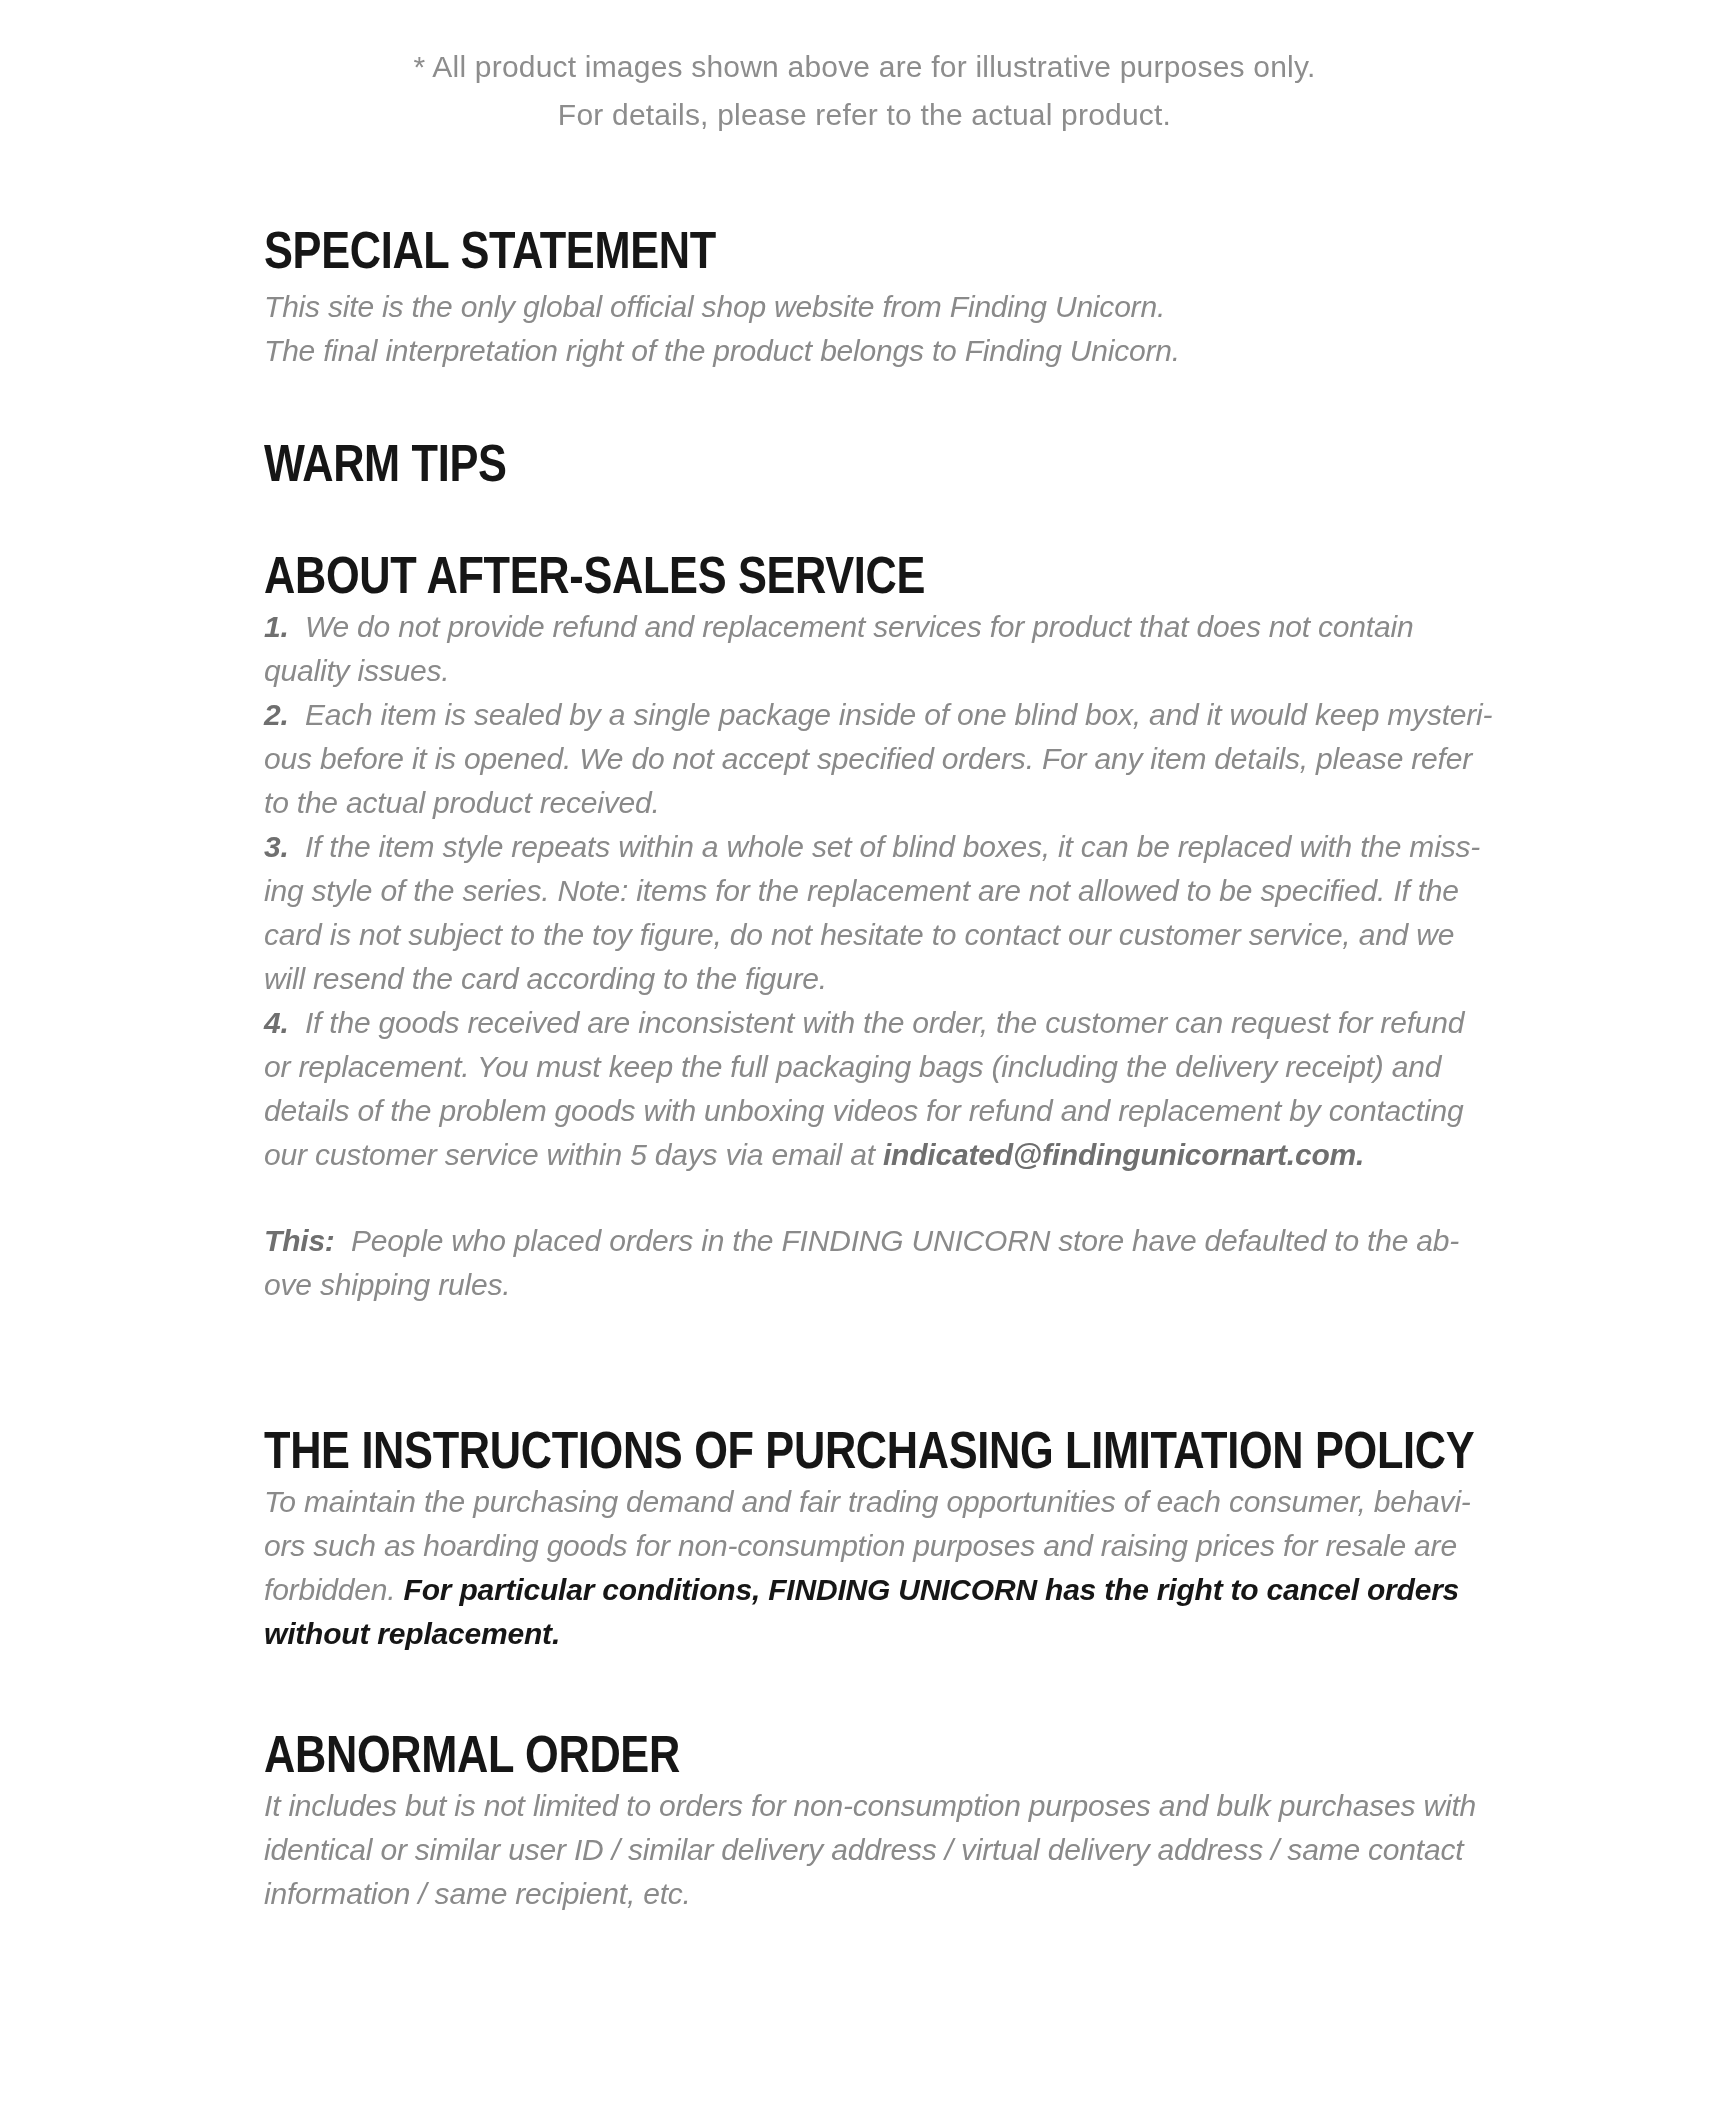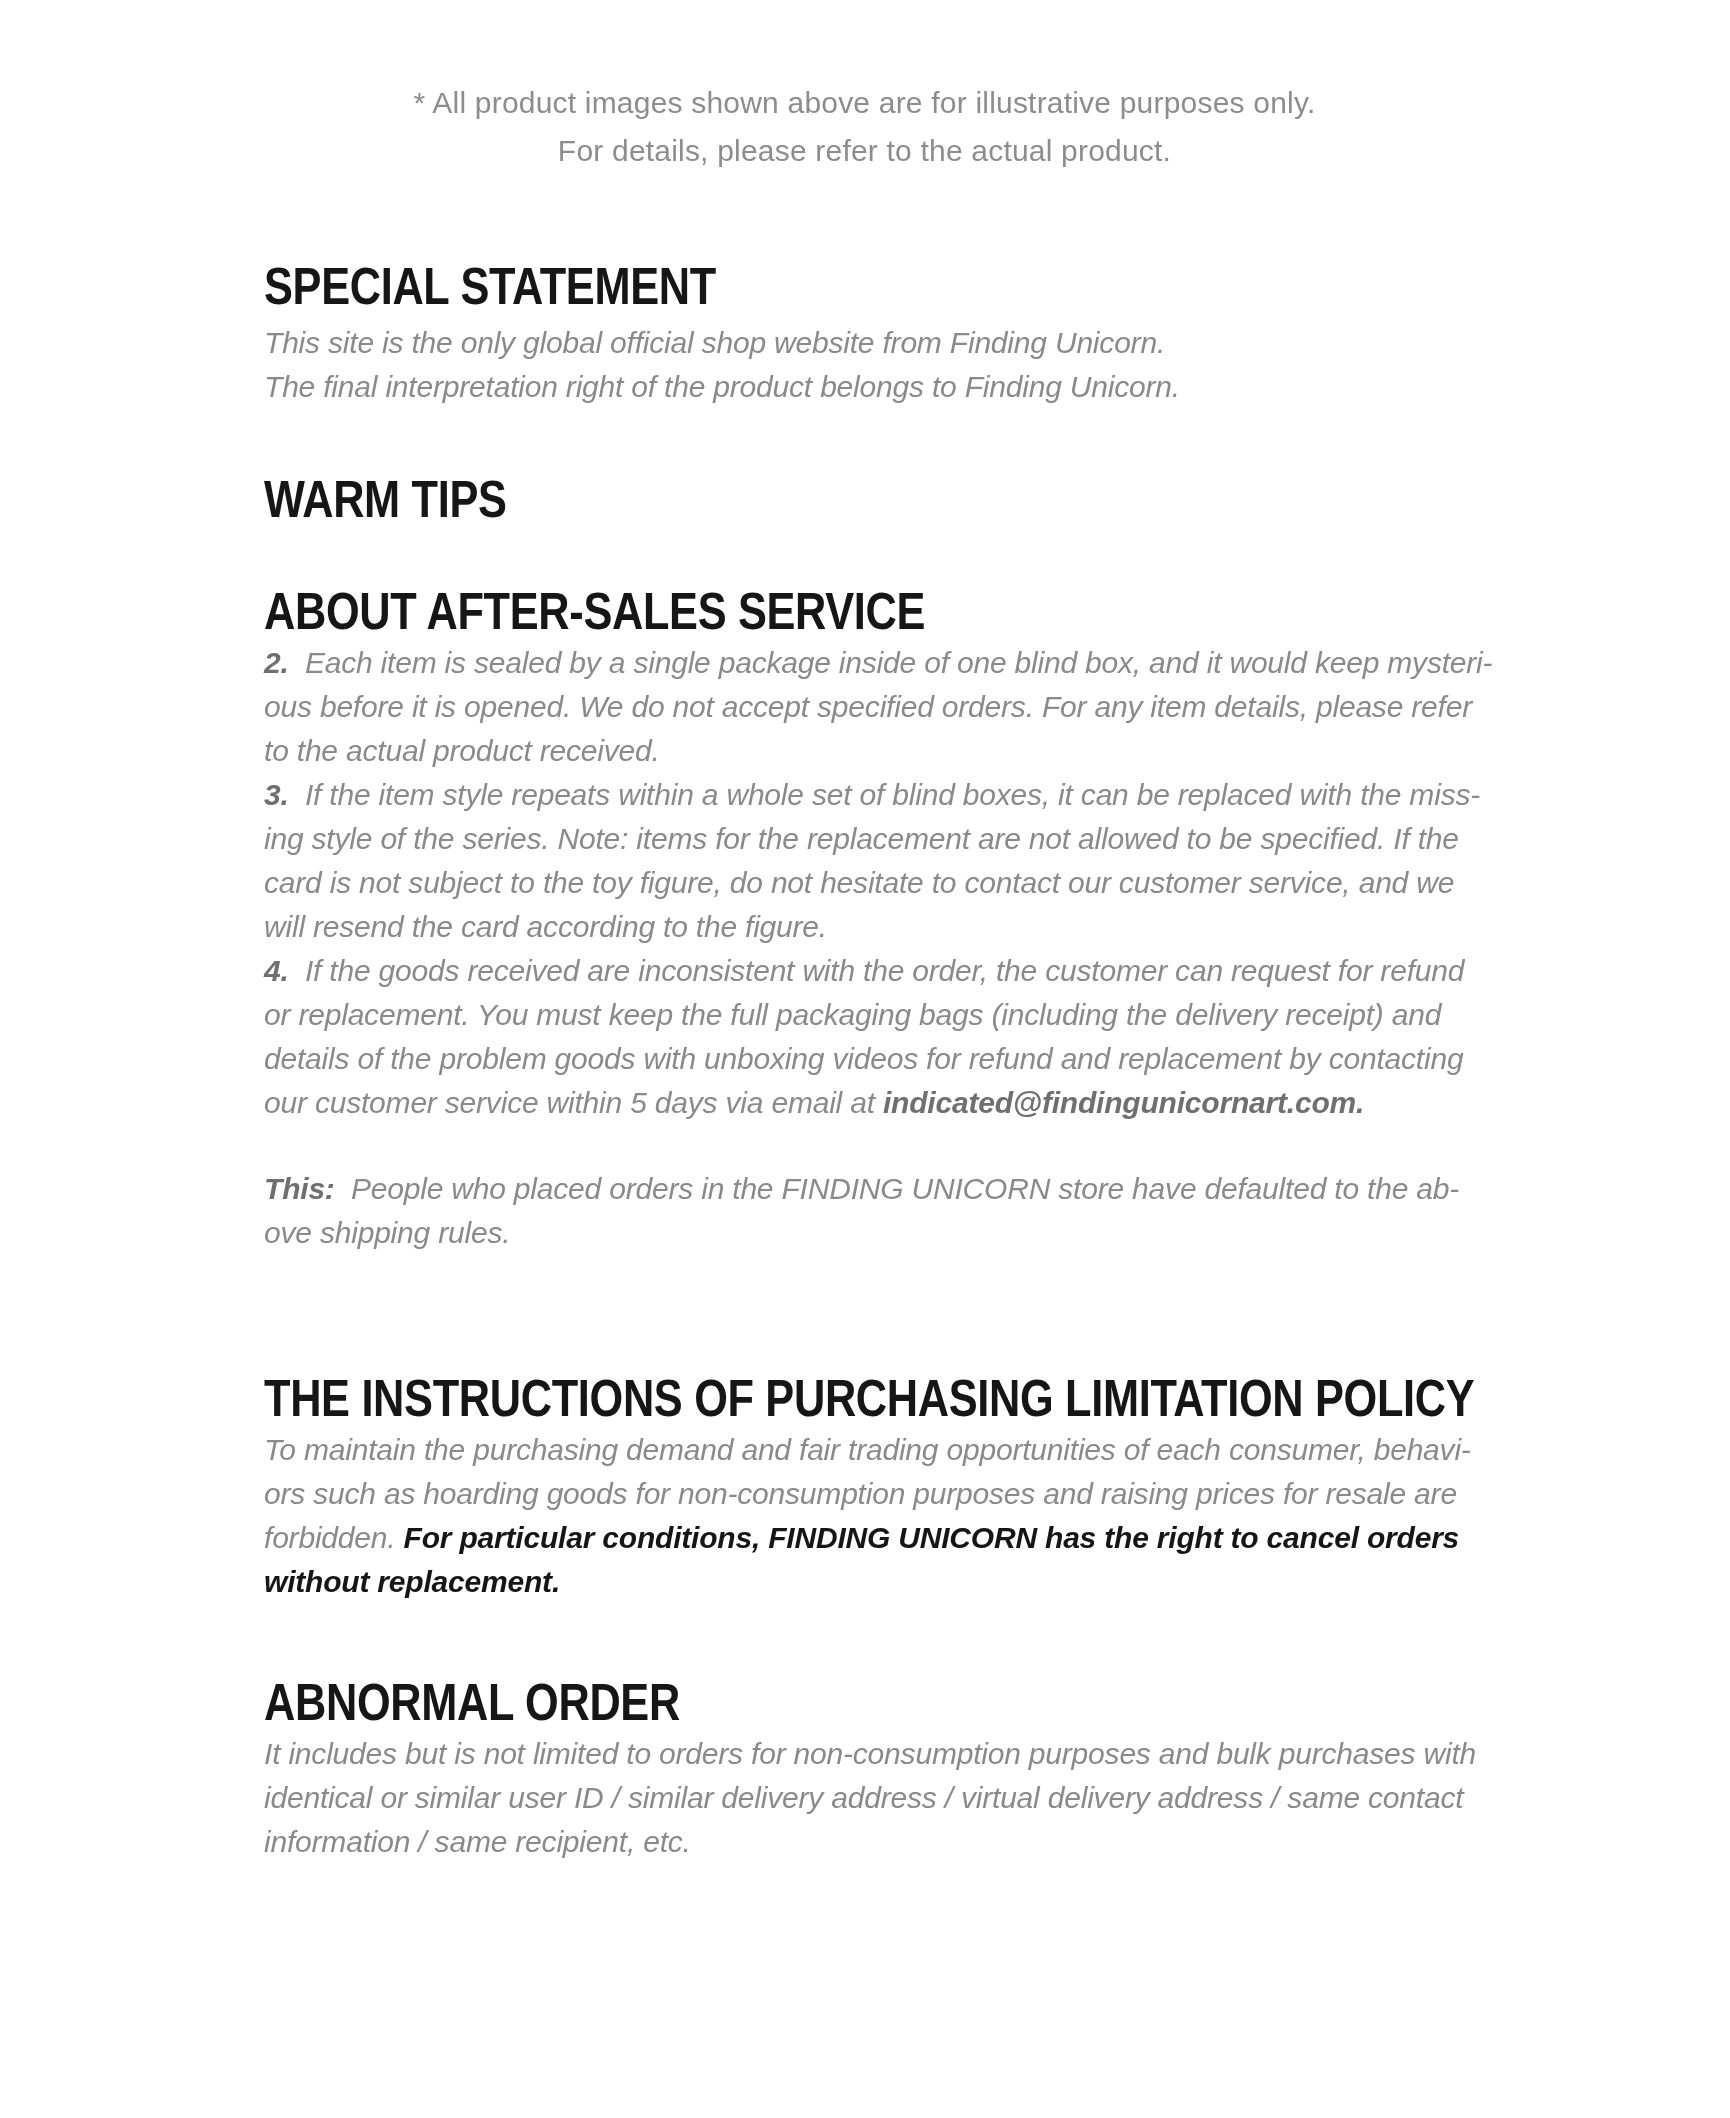--- a/index.html
+++ b/index.html
@@ -8,21 +8,20 @@
     font-family: "Liberation Sans", sans-serif;
     position: relative; overflow: hidden;
   }
   .content { padding: 43px 264px 0 264px; width: 1201px; }
 
   .top-note {
     text-align: center;
     font-size: 30px; line-height: 48px;
     color: #8d8d8d; letter-spacing: 0.2px;
     white-space: pre-line;
-    margin-top: 36px;
   }
 
   h2 {
     margin: 0; padding: 0;
     font-size: 51px; line-height: 58px;
     font-weight: 700; color: #161616;
     letter-spacing: -0.4px;
     transform: scaleX(0.85); transform-origin: 0 50%;
     white-space: pre;
   }
@@ -53,20 +52,22 @@
   <div class="top-note">* All product images shown above are for illustrative purposes only.
 For details, please refer to the actual product.</div>
 
   <h2 class="mt-special">SPECIAL STATEMENT</h2>
   <p class="body gap-after-heading">This site is the only global official shop website from Finding Unicorn.
 The final interpretation right of the product belongs to Finding Unicorn.</p>
 
   <h2 class="mt-warm">WARM TIPS</h2>
 
   <h2 class="mt-about">ABOUT AFTER-SALES SERVICE</h2>
+  <p class="body"><span class="em">1.</span><span>  We do not provide refund and replacement services for product that does not contain
+quality issues.</span></p>
   <p class="body"><span class="em">2.</span><span>  Each item is sealed by a single package inside of one blind box, and it would keep mysteri-
 ous before it is opened. We do not accept specified orders. For any item details, please refer
 to the actual product received.</span></p>
   <p class="body"><span class="em">3.</span><span>  If the item style repeats within a whole set of blind boxes, it can be replaced with the miss-
 ing style of the series. Note: items for the replacement are not allowed to be specified. If the
 card is not subject to the toy figure, do not hesitate to contact our customer service, and we
 will resend the card according to the figure.</span></p>
   <p class="body"><span class="em">4.</span><span>  If the goods received are inconsistent with the order, the customer can request for refund
 or replacement. You must keep the full packaging bags (including the delivery receipt) and
 details of the problem goods with unboxing videos for refund and replacement by contacting

